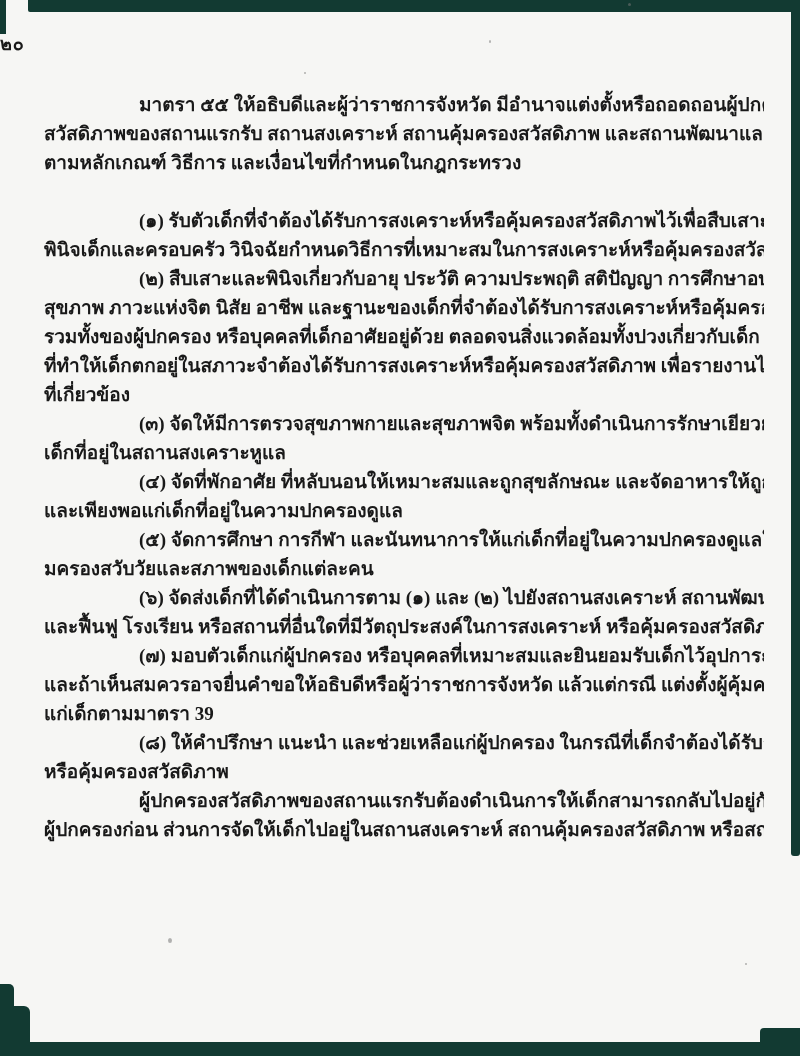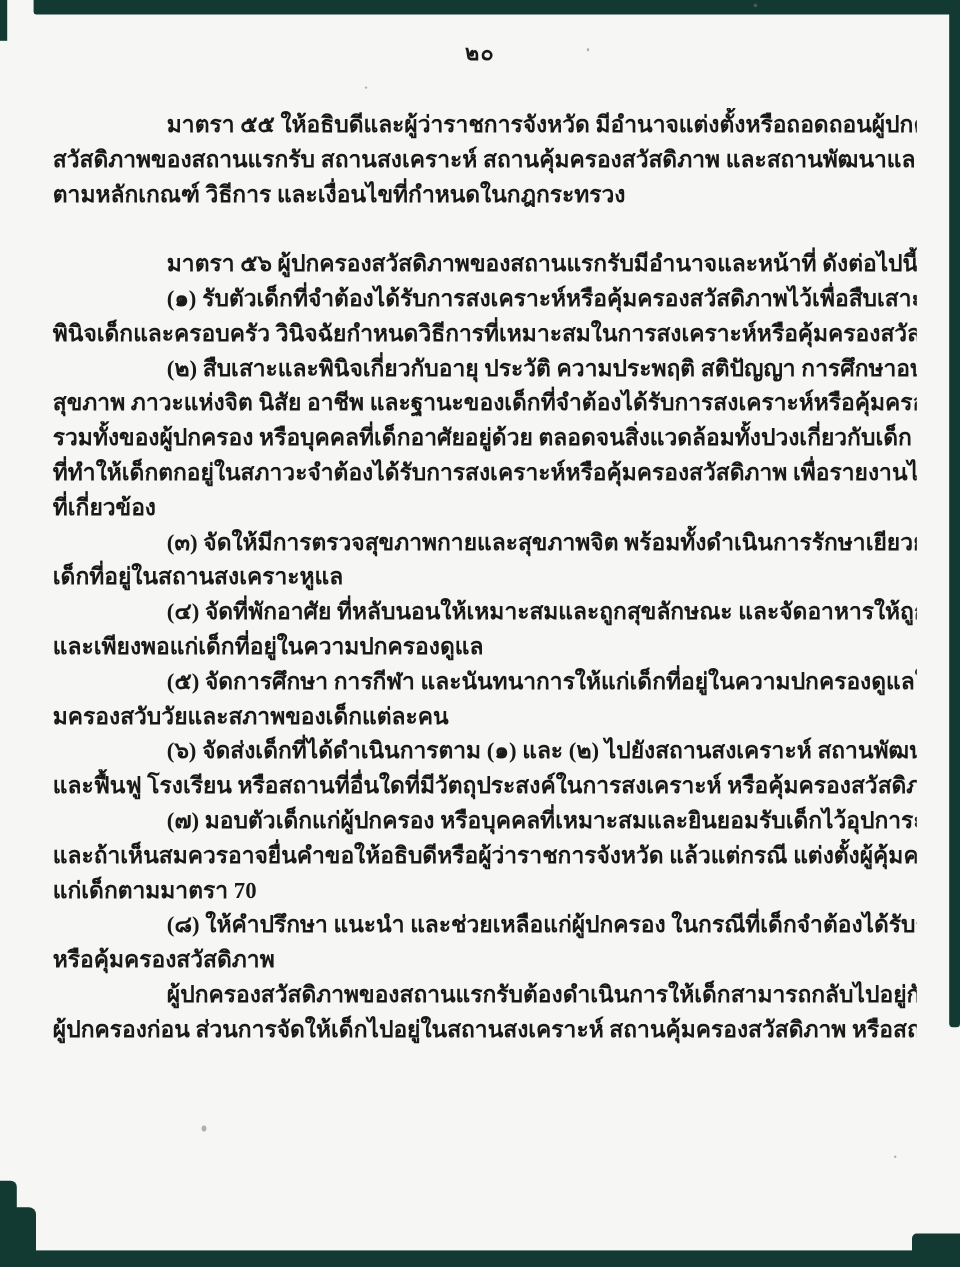--- a/index.html
+++ b/index.html
@@ -27,21 +27,21 @@
   .edge-bottom{left:0;bottom:0;width:100%;height:14px;}
   .edge-bottomleft-a{left:0;bottom:0;width:30px;height:50px;border-radius:0 6px 0 0;}
   .edge-bottomleft-b{left:0;bottom:0;width:14px;height:72px;border-radius:0 5px 0 0;}
   .edge-bottomright{right:0;bottom:0;width:40px;height:28px;border-radius:4px 0 0 0;}
   
   .speck{position:absolute;background:#777;opacity:.55;border-radius:50%;}
   
   .page-number{
     position:absolute;
     top:32px;left:0;width:100%;
-    text-align:center;
+    text-align:left;
     font-size:18px;line-height:24px;
     color:var(--ink);
     font-weight:600;
     letter-spacing:1px;
   }
   
   .text-block{
     position:absolute;
     top:90px;left:44px;right:36px;
     color:var(--ink);
@@ -76,38 +76,37 @@
   <div class="speck" style="left:168px;top:938px;width:4px;height:5px;"></div>
   <div class="speck" style="left:745px;top:963px;width:2px;height:2px;"></div>
 
   <div class="page-number">๒๐</div>
 
   <div class="text-block">
       <div class="line first">มาตรา ๕๕  ให้อธิบดีและผู้ว่าราชการจังหวัด มีอำนาจแต่งตั้งหรือถอดถอนผู้ปกครอง</div>
       <div class="line">สวัสดิภาพของสถานแรกรับ สถานสงเคราะห์ สถานคุ้มครองสวัสดิภาพ และสถานพัฒนาและฟื้นฟู</div>
       <div class="line">ตามหลักเกณฑ์ วิธีการ และเงื่อนไขที่กำหนดในกฎกระทรวง</div>
       <div class="line blank"></div>
-      <div class="line first">มาตรา ๕๖  ผู้ปกครองสวัสดิภาพของสถานแรกรับมีอำนาจและหน้าที่ ดังต่อไปนี้</div>
       <div class="line first">(๑) รับตัวเด็กที่จำต้องได้รับการสงเคราะห์หรือคุ้มครองสวัสดิภาพไว้เพื่อสืบเสาะและ</div>
       <div class="line">พินิจเด็กและครอบครัว วินิจฉัยกำหนดวิธีการที่เหมาะสมในการสงเคราะห์หรือคุ้มครองสวัสดิภาพแก่เด็ก</div>
       <div class="line first">(๒) สืบเสาะและพินิจเกี่ยวกับอายุ ประวัติ ความประพฤติ สติปัญญา การศึกษาอบรม</div>
       <div class="line">สุขภาพ ภาวะแห่งจิต นิสัย อาชีพ และฐานะของเด็กที่จำต้องได้รับการสงเคราะห์หรือคุ้มครองสวัสดิภาพ</div>
       <div class="line">รวมทั้งของผู้ปกครอง หรือบุคคลที่เด็กอาศัยอยู่ด้วย ตลอดจนสิ่งแวดล้อมทั้งปวงเกี่ยวกับเด็ก และมูลเหตุ</div>
       <div class="line">ที่ทำให้เด็กตกอยู่ในสภาวะจำต้องได้รับการสงเคราะห์หรือคุ้มครองสวัสดิภาพ เพื่อรายงานไปยังหน่วยงาน</div>
       <div class="line">ที่เกี่ยวข้อง</div>
       <div class="line first">(๓) จัดให้มีการตรวจสุขภาพกายและสุขภาพจิต พร้อมทั้งดำเนินการรักษาเยียวยาแก่</div>
       <div class="line">เด็กที่อยู่ในสถานสงเคราะหูแล</div>
       <div class="line first">(๔) จัดที่พักอาศัย ที่หลับนอนให้เหมาะสมและถูกสุขลักษณะ และจัดอาหารให้ถูกอนามัย</div>
       <div class="line">และเพียงพอแก่เด็กที่อยู่ในความปกครองดูแล</div>
       <div class="line first">(๕) จัดการศึกษา การกีฬา และนันทนาการให้แก่เด็กที่อยู่ในความปกครองดูแลให้</div>
       <div class="line">มครองสวับวัยและสภาพของเด็กแต่ละคน</div>
       <div class="line first">(๖) จัดส่งเด็กที่ได้ดำเนินการตาม (๑) และ (๒) ไปยังสถานสงเคราะห์ สถานพัฒนา</div>
       <div class="line">และฟื้นฟู โรงเรียน หรือสถานที่อื่นใดที่มีวัตถุประสงค์ในการสงเคราะห์ หรือคุ้มครองสวัสดิภาพเด็ก</div>
       <div class="line first">(๗) มอบตัวเด็กแก่ผู้ปกครอง หรือบุคคลที่เหมาะสมและยินยอมรับเด็กไว้อุปการะเลี้ยงดู</div>
       <div class="line">และถ้าเห็นสมควรอาจยื่นคำขอให้อธิบดีหรือผู้ว่าราชการจังหวัด แล้วแต่กรณี แต่งตั้งผู้คุ้มครองสวัสดิภาพ</div>
-      <div class="line">แก่เด็กตามมาตรา 70</div>
+      <div class="line">แก่เด็กตามมาตรา 39</div>
       <div class="line first">(๘) ให้คำปรึกษา แนะนำ และช่วยเหลือแก่ผู้ปกครอง ในกรณีที่เด็กจำต้องได้รับการสงเคราะห์</div>
       <div class="line">หรือคุ้มครองสวัสดิภาพ</div>
       <div class="line first">ผู้ปกครองสวัสดิภาพของสถานแรกรับต้องดำเนินการให้เด็กสามารถกลับไปอยู่กับ</div>
       <div class="line">ผู้ปกครองก่อน  ส่วนการจัดให้เด็กไปอยู่ในสถานสงเคราะห์ สถานคุ้มครองสวัสดิภาพ หรือสถานพัฒนา</div>
     </div>
 
 </div>
 
 </body></html>

